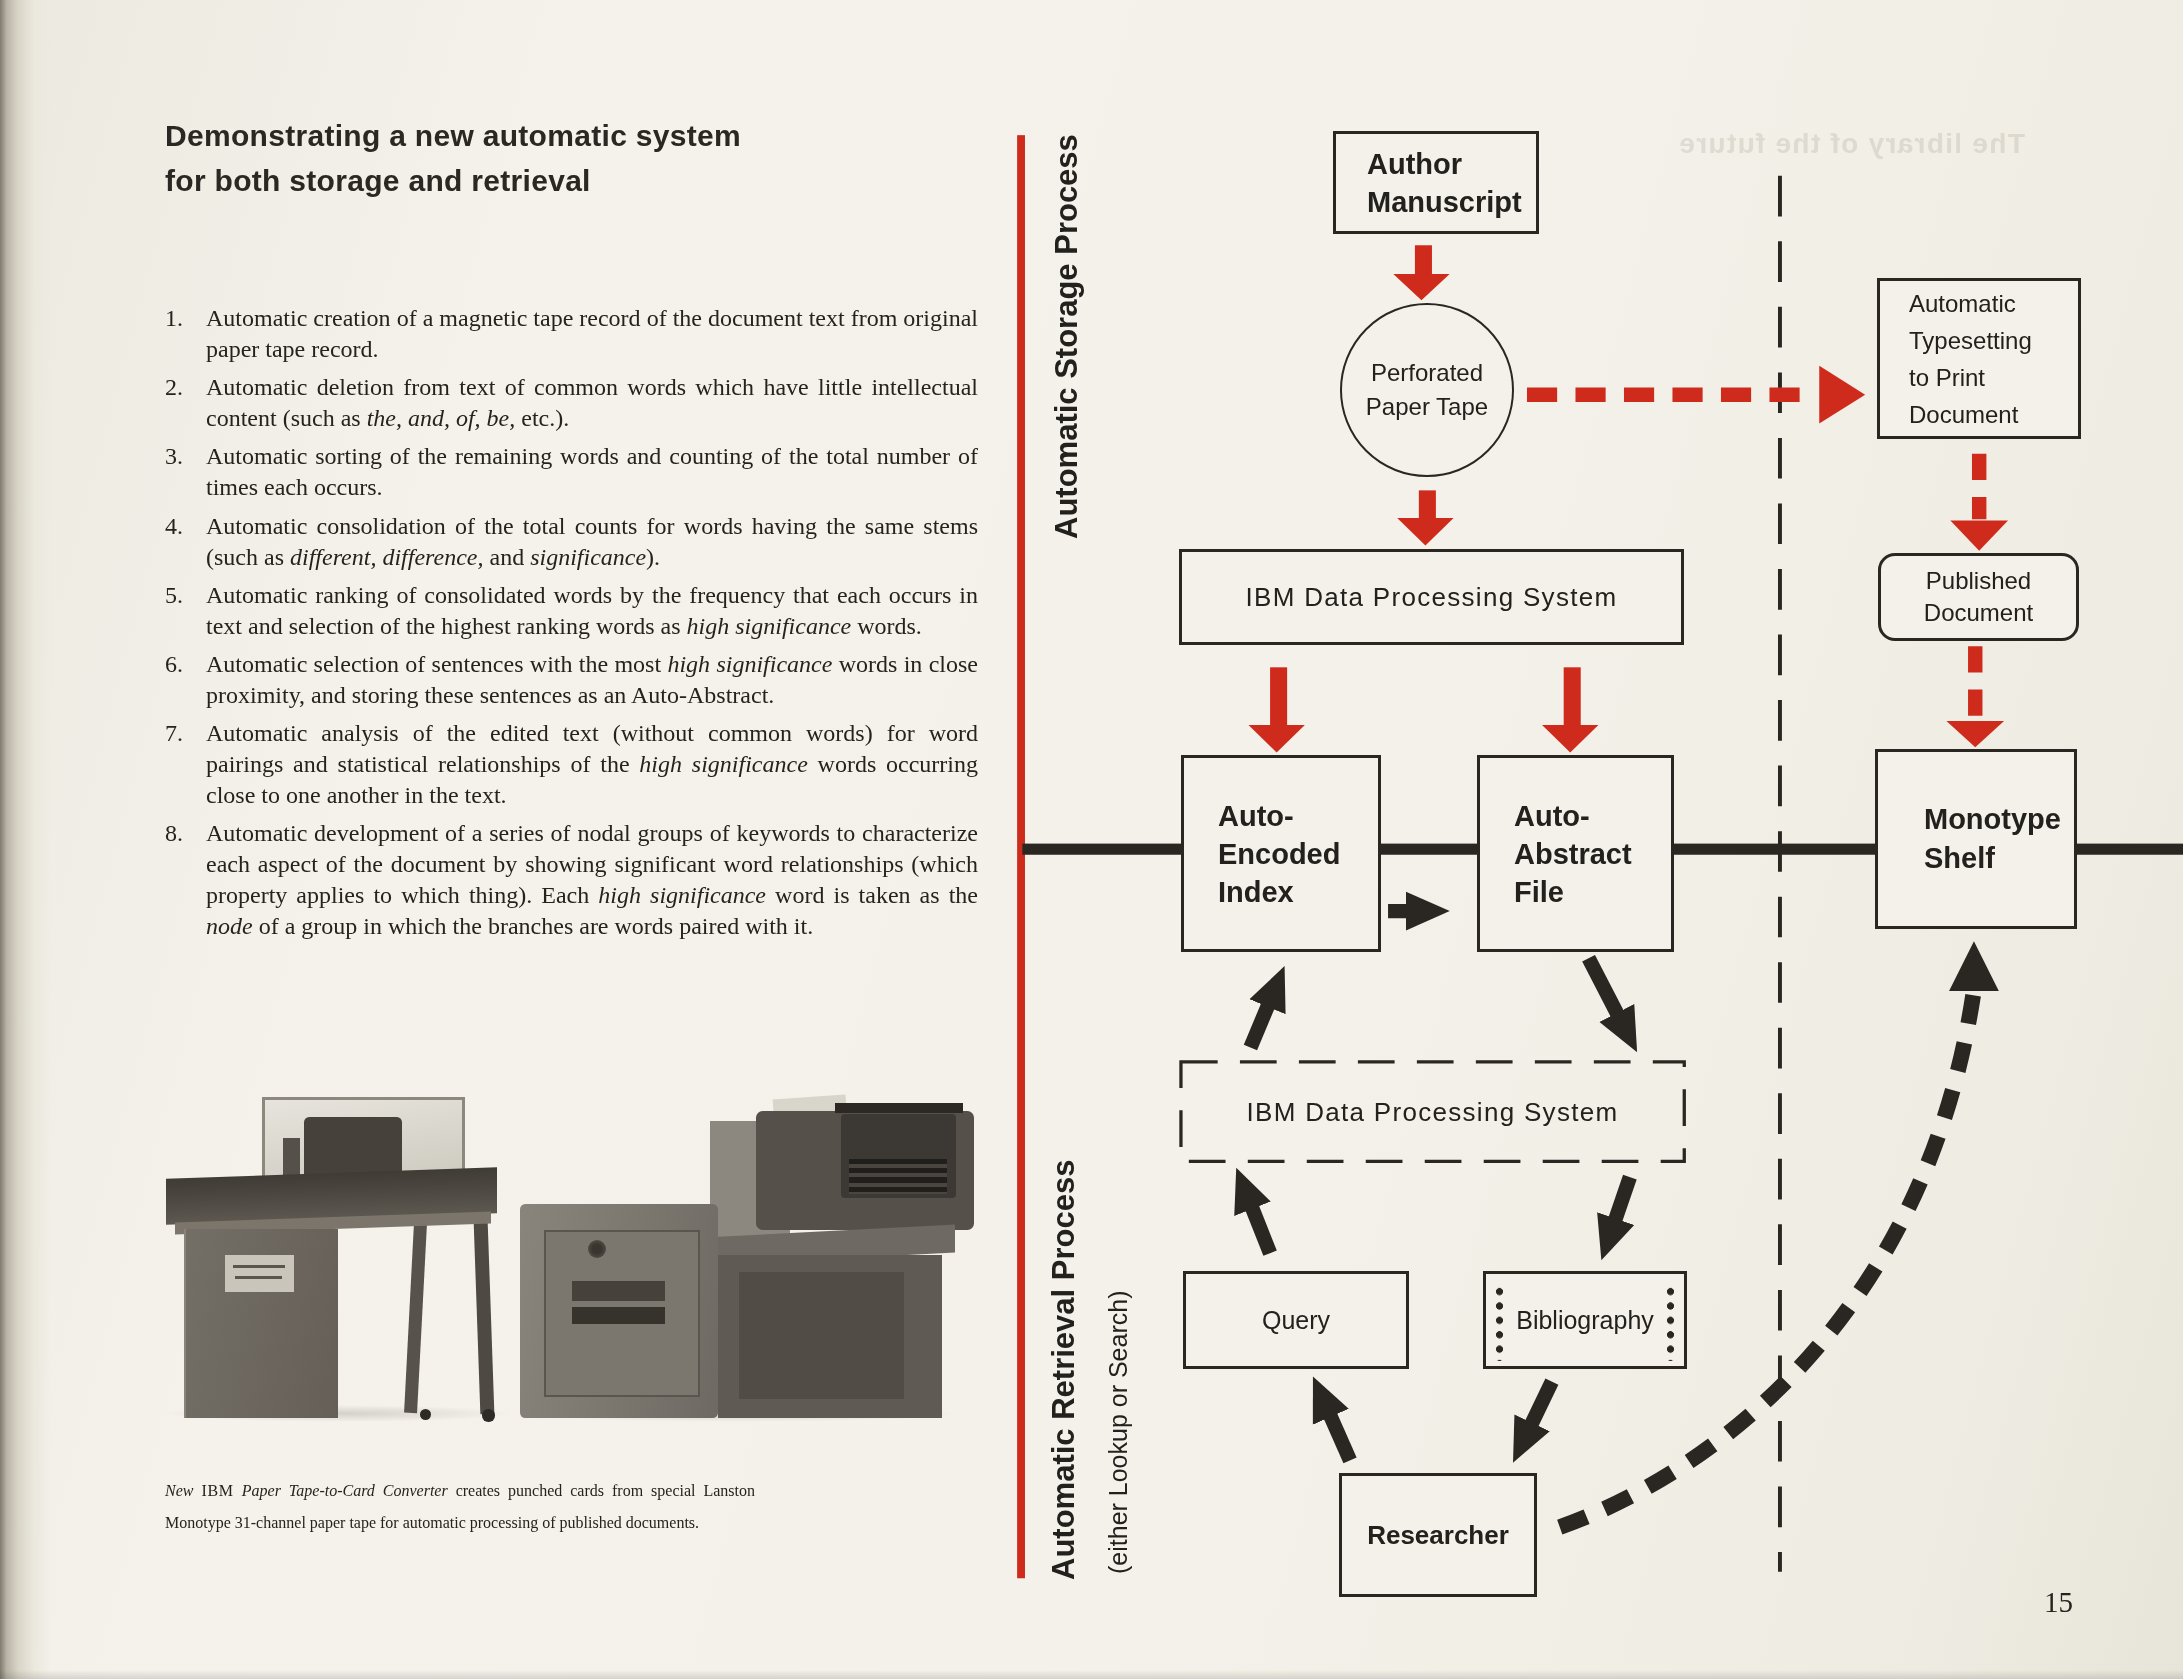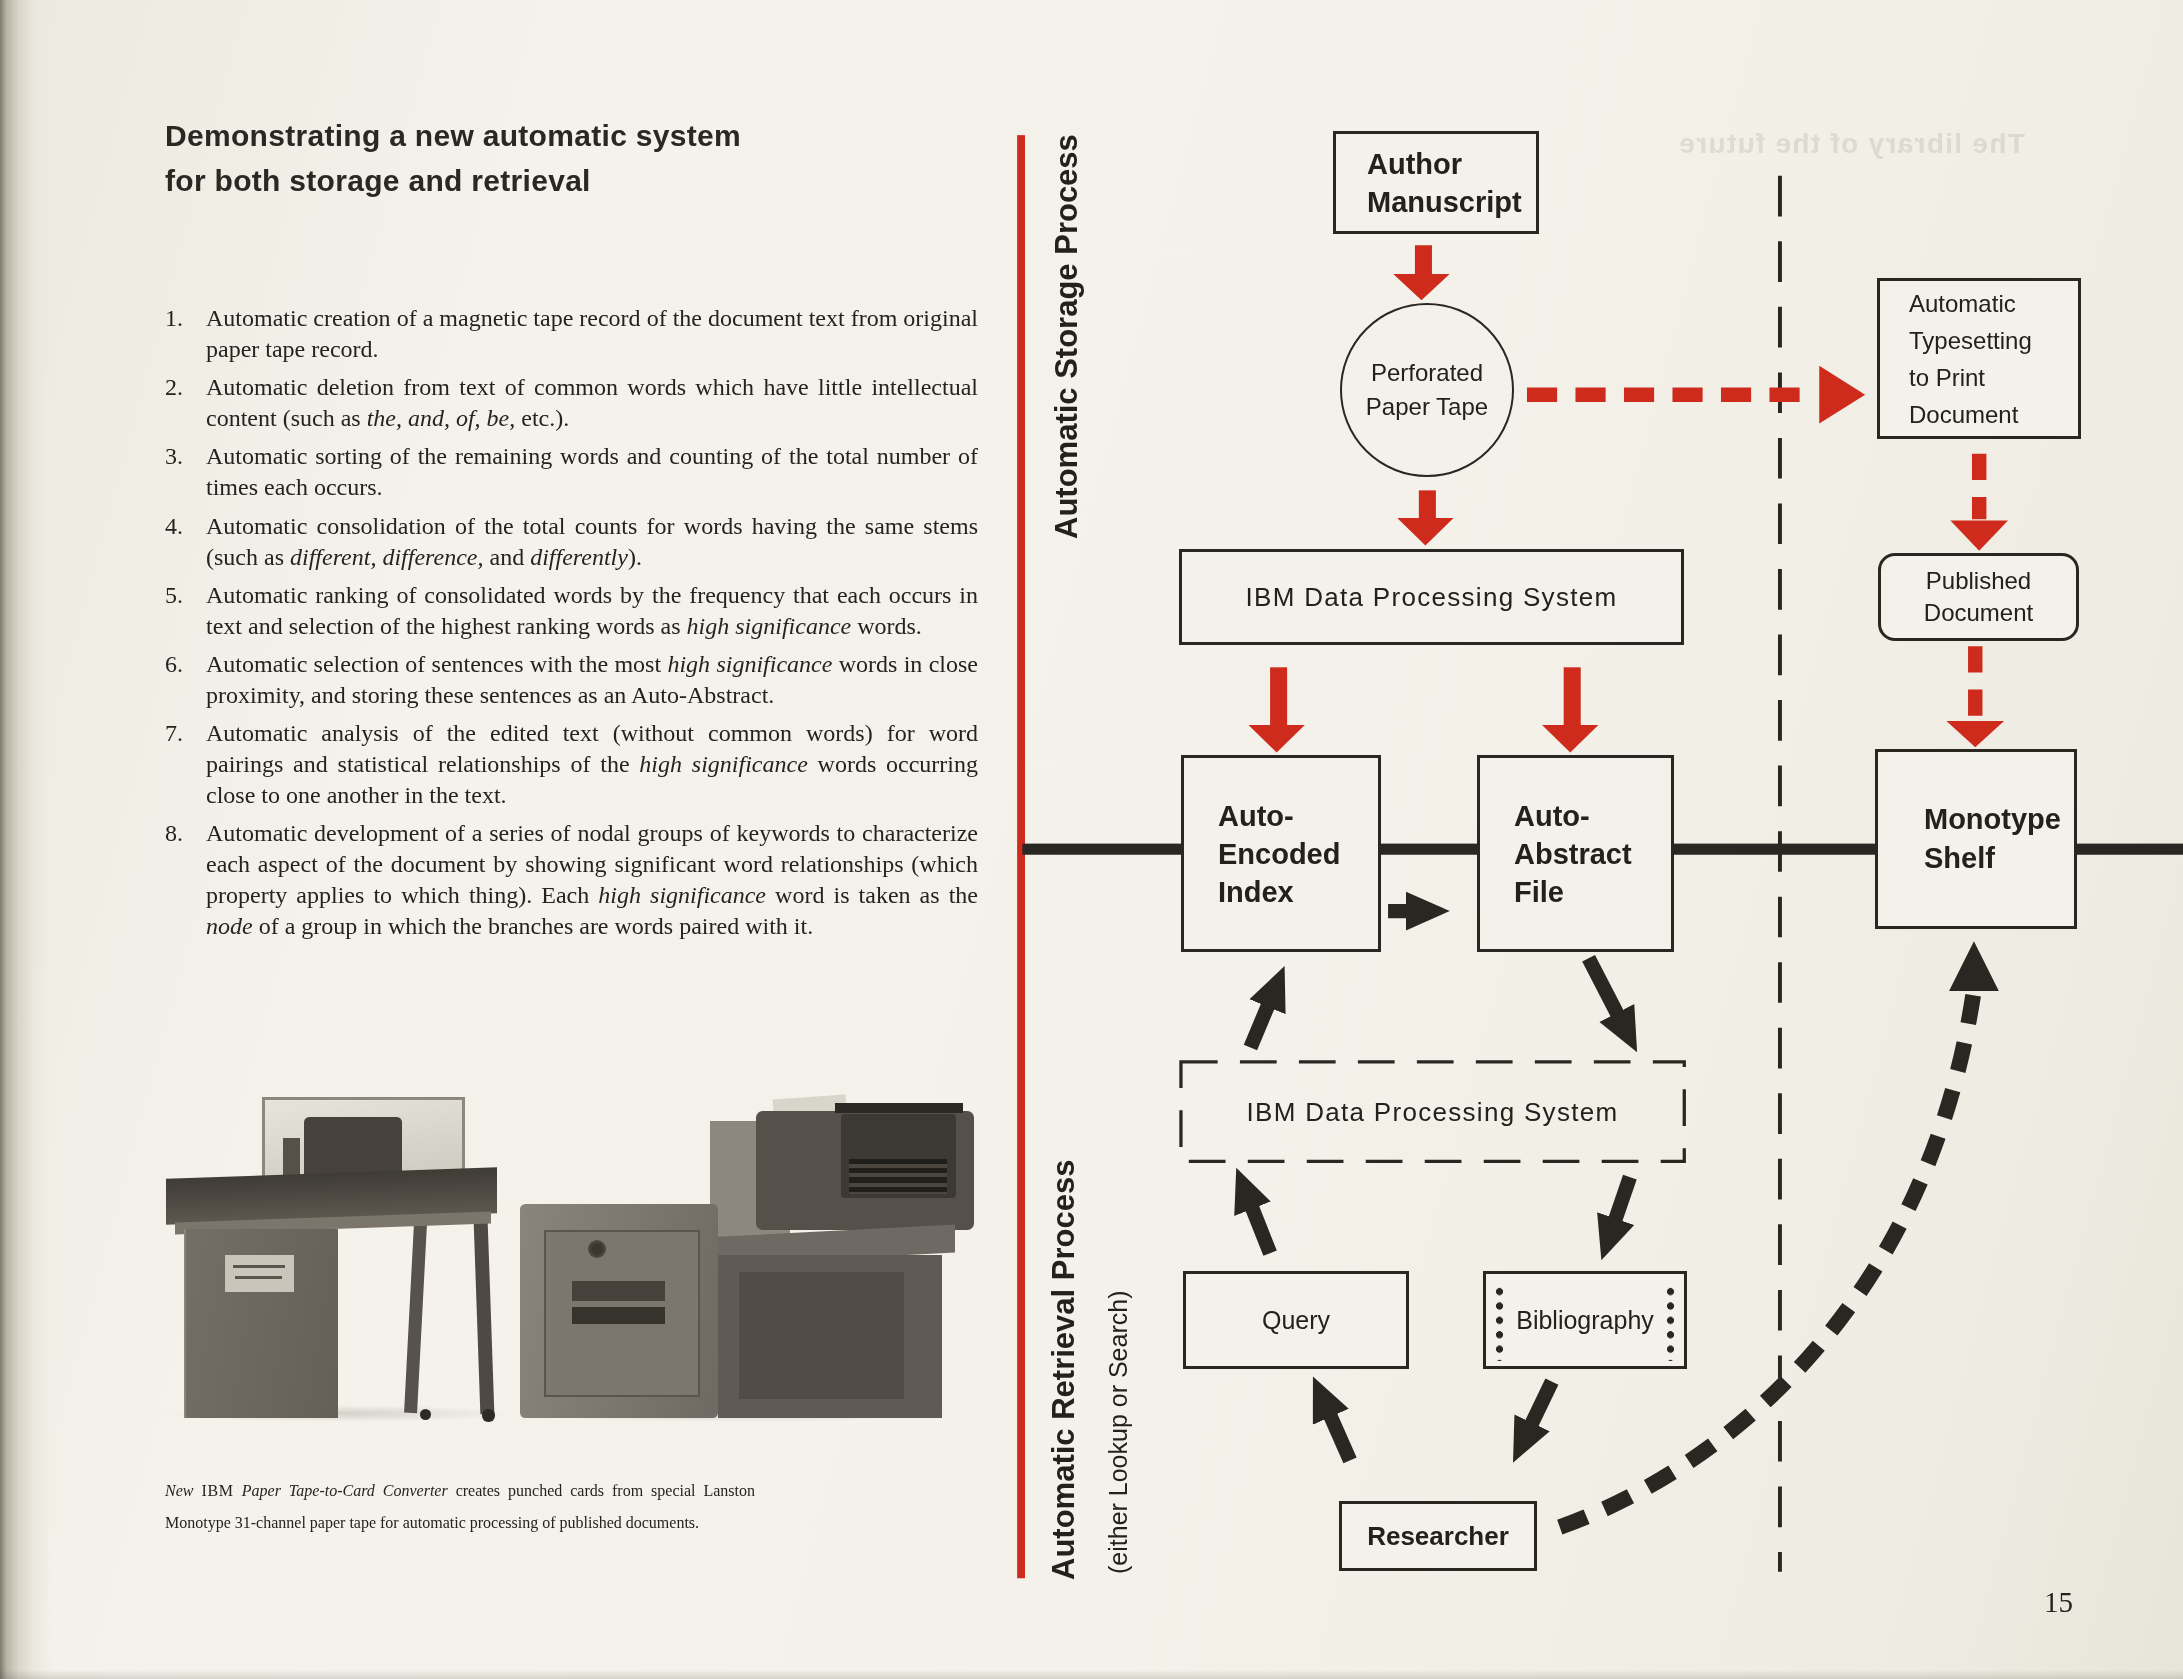--- a/index.html
+++ b/index.html
@@ -52,21 +52,21 @@
 
   <div class="headline">
     <div>Demonstrating a new automatic system</div>
     <div>for both storage and retrieval</div>
   </div>
 
   <div class="bodycol">
     <div class="item"><span class="num">1.</span><span>Automatic creation of a magnetic tape record of the document text from original paper tape record.</span></div>
     <div class="item"><span class="num">2.</span><span>Automatic deletion from text of common words which have little intellectual content (such as <i>the, and, of, be,</i> etc.).</span></div>
     <div class="item"><span class="num">3.</span><span>Automatic sorting of the remaining words and counting of the total number of times each occurs.</span></div>
-    <div class="item"><span class="num">4.</span><span>Automatic consolidation of the total counts for words having the same stems (such as <i>different, difference,</i> and <i>differently</i>).</span></div>
+    <div class="item"><span class="num">4.</span><span>Automatic consolidation of the total counts for words having the same stems (such as <i>different, difference,</i> and <i>significance</i>).</span></div>
     <div class="item"><span class="num">5.</span><span>Automatic ranking of consolidated words by the frequency that each occurs in text and selection of the highest ranking words as <i>high significance</i> words.</span></div>
     <div class="item"><span class="num">6.</span><span>Automatic selection of sentences with the most <i>high significance</i> words in close proximity, and storing these sentences as an Auto-Abstract.</span></div>
     <div class="item"><span class="num">7.</span><span>Automatic analysis of the edited text (without common words) for word pairings and statistical relationships of the <i>high significance</i> words occurring close to one another in the text.</span></div>
     <div class="item"><span class="num">8.</span><span>Automatic development of a series of nodal groups of keywords to characterize each aspect of the document by showing significant word relationships (which property applies to which thing). Each <i>high significance</i> word is taken as the <i>node</i> of a group in which the branches are words paired with it.</span></div>
   </div>
 
   <div class="photo">
     <div class="shadow" style="left:33px;top:322px;width:354px;height:17px;"></div>
     <div class="shadow" style="left:387px;top:322px;width:446px;height:17px;"></div>
 
@@ -190,17 +190,17 @@
 Document</div>
   <div class="node bold" style="left:1875px;top:749px;width:202px;height:180px;padding-left:46px;line-height:39px;">Monotype
 Shelf</div>
   <div class="node reg center" style="left:1181px;top:1062px;width:503px;height:100px;border:none;background:transparent;font-size:26px;letter-spacing:1.3px;">IBM Data Processing System</div>
   <div class="node reg center" style="left:1183px;top:1271px;width:226px;height:98px;font-size:25px;">Query</div>
   <div class="node reg center" style="left:1483px;top:1271px;width:204px;height:98px;font-size:25px;align-items:center;">
     <span class="dotcol" style="left:9.2px;"></span>
     <span>Bibliography</span>
     <span class="dotcol" style="right:9.2px;"></span>
   </div>
-  <div class="node bold center" style="left:1339px;top:1473px;width:198px;height:70px;font-size:26px;margin-top:28px;">Researcher</div>
+  <div class="node bold center" style="left:1339px;top:1473px;width:198px;height:124px;font-size:26px;">Researcher</div>
 
   <div class="edge-bottom"></div>
 </div>
 
 
 </body></html>

